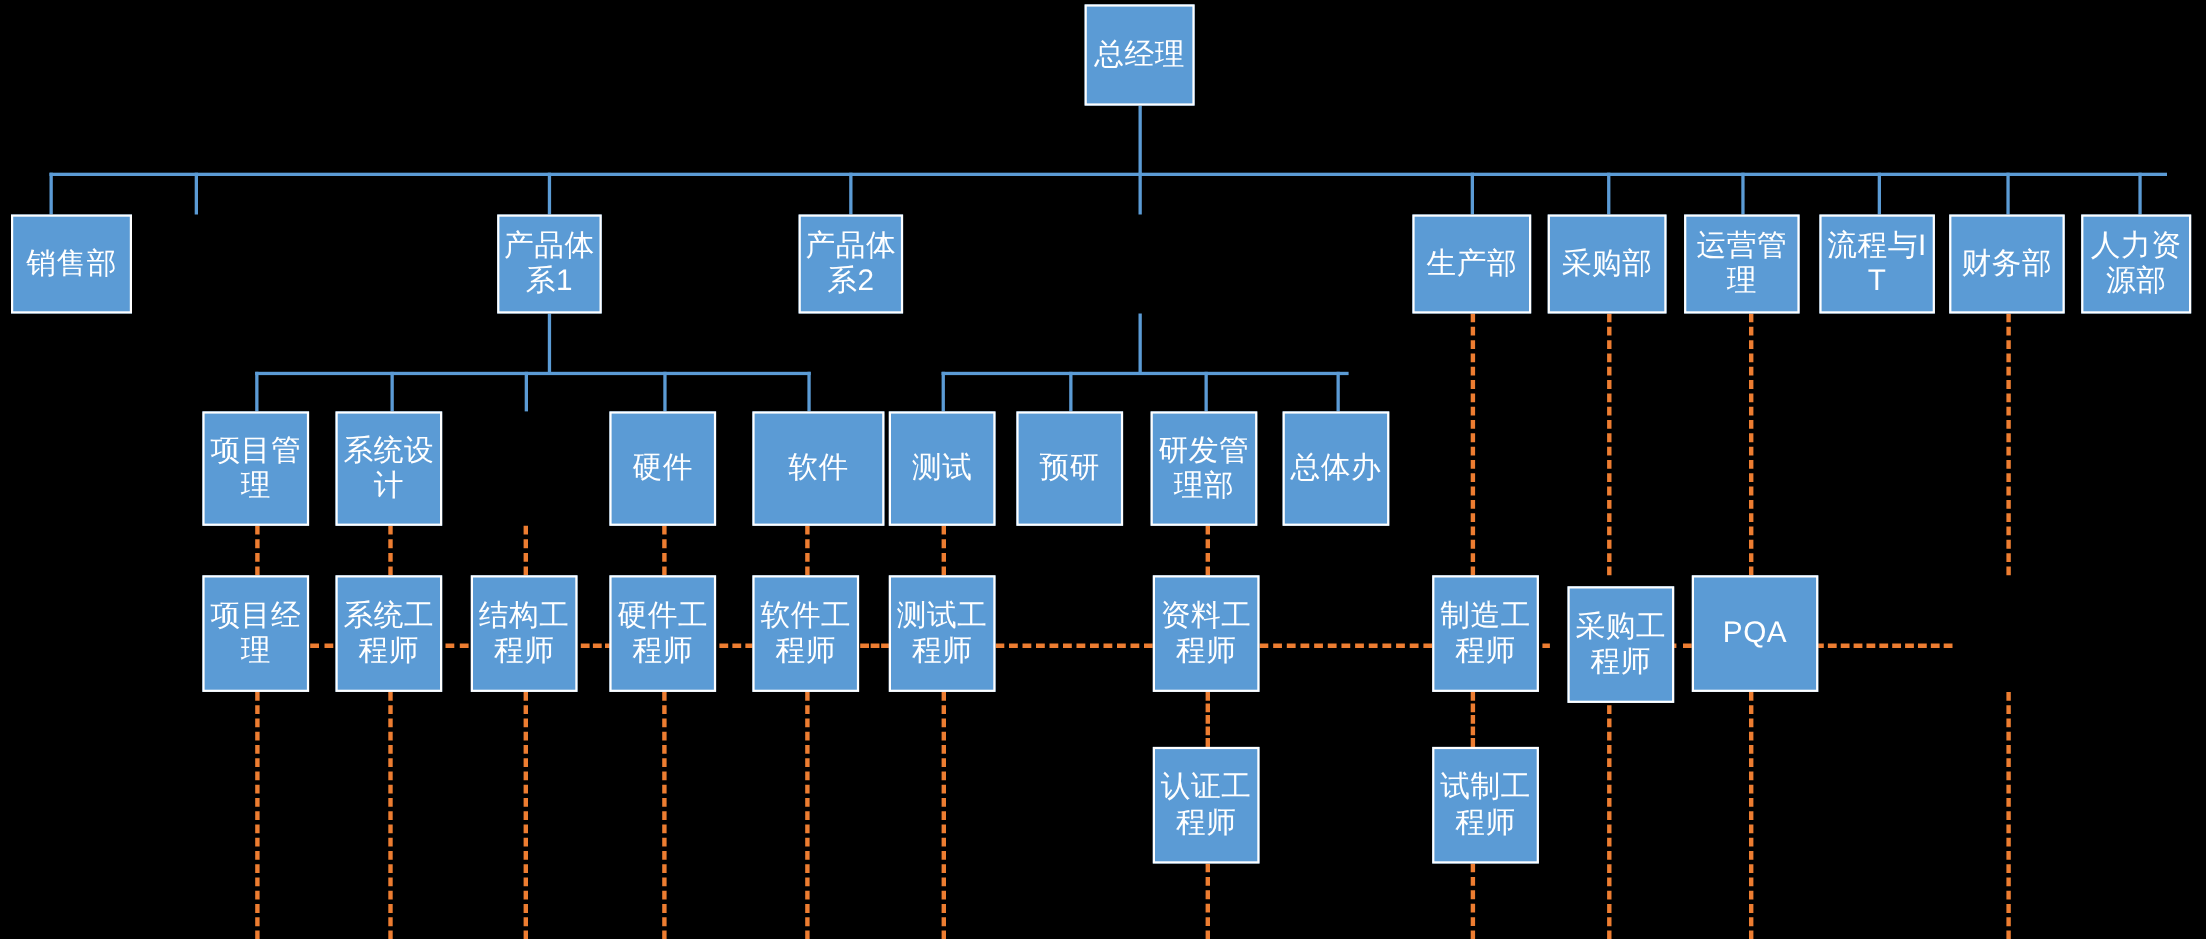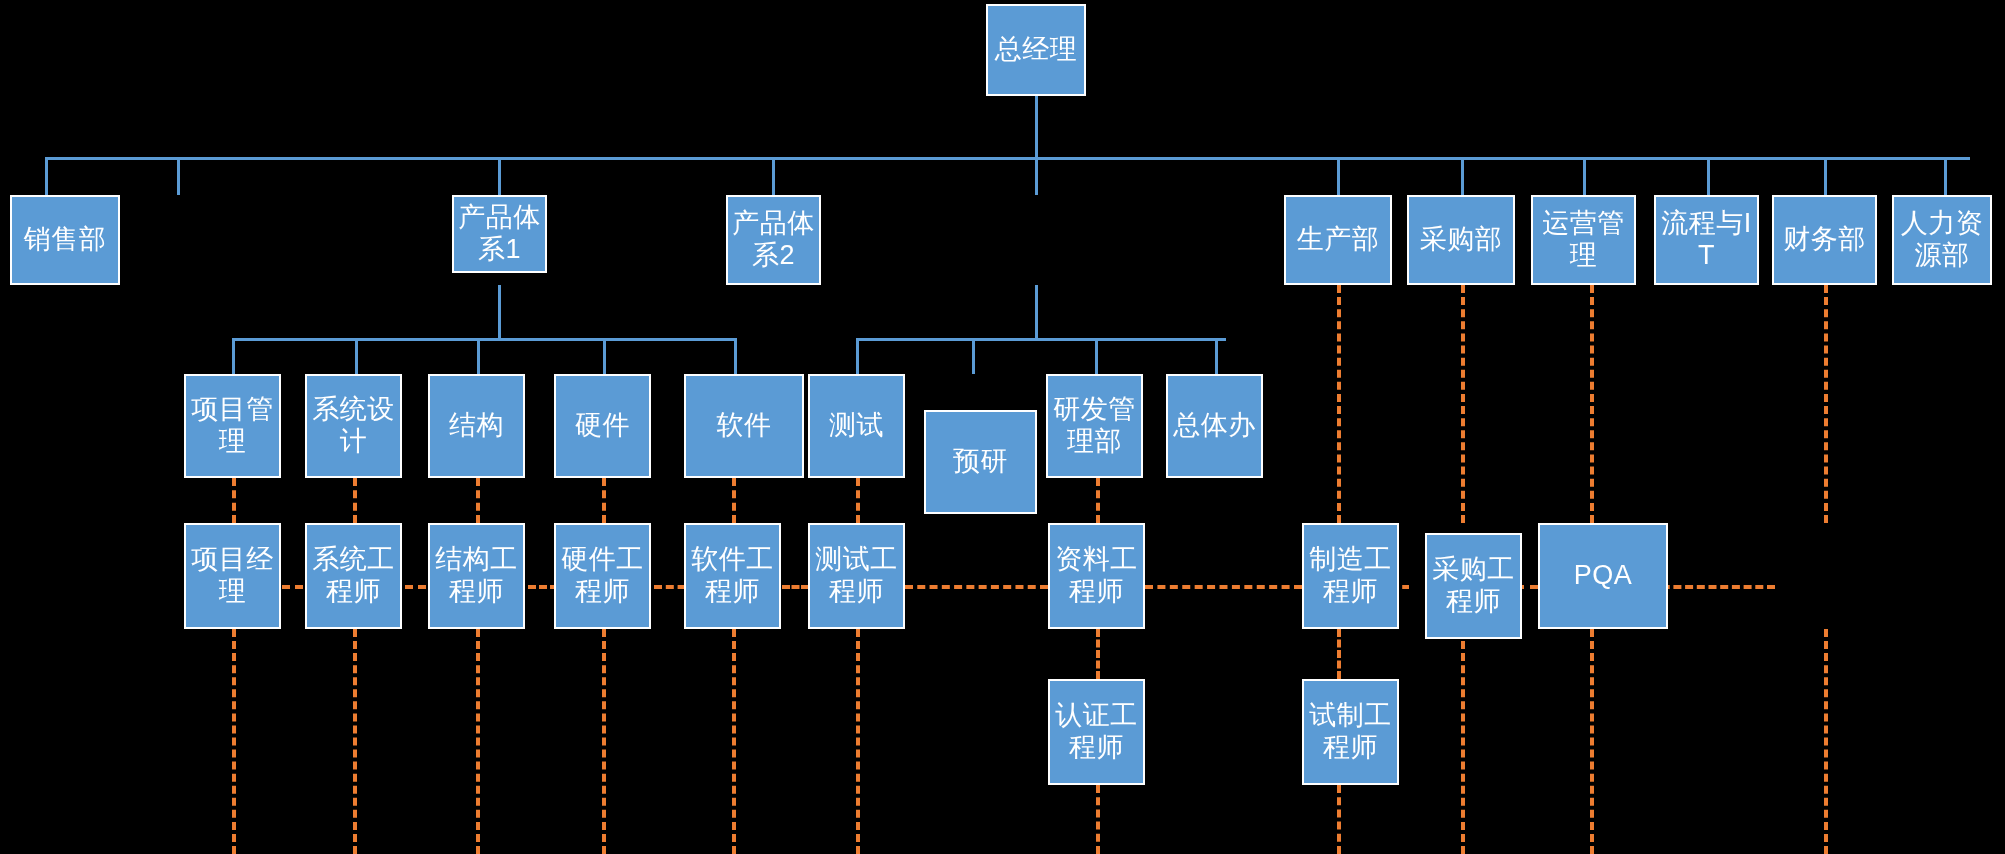--- a/index.html
+++ b/index.html
@@ -73,21 +73,21 @@
   <div class="ln v" style="left:772px;top:157px;height:38px;"></div>
   <div class="ln v" style="left:1035px;top:157px;height:38px;"></div>
   <div class="ln v" style="left:1337px;top:157px;height:38px;"></div>
   <div class="ln v" style="left:1461px;top:157px;height:38px;"></div>
   <div class="ln v" style="left:1583px;top:157px;height:38px;"></div>
   <div class="ln v" style="left:1707px;top:157px;height:38px;"></div>
   <div class="ln v" style="left:1824px;top:157px;height:38px;"></div>
   <div class="ln v" style="left:1944px;top:157px;height:38px;"></div>
 
   <div class="node" style="left:10px;top:195px;width:110px;height:90px;">销售部</div>
-  <div class="node" style="left:452px;top:195px;width:95px;height:78px;">产品体系1</div>
+  <div class="node" style="left:452px;top:195px;width:95px;height:90px;">产品体系1</div>
   <div class="node" style="left:726px;top:195px;width:95px;height:90px;">产品体系2</div>
   <div class="node" style="left:1284px;top:195px;width:108px;height:90px;">生产部</div>
   <div class="node" style="left:1407px;top:195px;width:108px;height:90px;">采购部</div>
   <div class="node" style="left:1531px;top:195px;width:105px;height:90px;">运营管理</div>
   <div class="node" style="left:1654px;top:195px;width:105px;height:90px;">流程与IT</div>
   <div class="node" style="left:1772px;top:195px;width:105px;height:90px;">财务部</div>
   <div class="node" style="left:1892px;top:195px;width:100px;height:90px;">人力资源部</div>
 
   <div class="ln v" style="left:498px;top:285px;height:54px;"></div>
   <div class="ln h" style="left:232px;top:338px;width:505px;"></div>
@@ -99,25 +99,24 @@
 
   <div class="ln v" style="left:1035px;top:285px;height:54px;"></div>
   <div class="ln h" style="left:856px;top:338px;width:370px;"></div>
   <div class="ln v" style="left:856px;top:338px;height:36px;"></div>
   <div class="ln v" style="left:972px;top:338px;height:36px;"></div>
   <div class="ln v" style="left:1095px;top:338px;height:36px;"></div>
   <div class="ln v" style="left:1215px;top:338px;height:36px;"></div>
 
   <div class="node" style="left:184px;top:374px;width:97px;height:104px;">项目管理</div>
   <div class="node" style="left:305px;top:374px;width:97px;height:104px;">系统设计</div>
-  <div class="node" style="left:428px;top:374px;width:97px;height:104px;">结构</div>
   <div class="node" style="left:554px;top:374px;width:97px;height:104px;">硬件</div>
   <div class="node" style="left:684px;top:374px;width:120px;height:104px;">软件</div>
   <div class="node" style="left:808px;top:374px;width:97px;height:104px;">测试</div>
-  <div class="node" style="left:924px;top:374px;width:113px;height:104px;margin-top:36px;">预研</div>
+  <div class="node" style="left:924px;top:374px;width:97px;height:104px;">预研</div>
   <div class="node" style="left:1166px;top:374px;width:97px;height:104px;">总体办</div>
   <div class="node" style="left:1046px;top:374px;width:97px;height:104px;">研发管理部</div>
 
   <div class="dash-v" style="left:232px;top:478px;height:45px;"></div>
   <div class="dash-v" style="left:353px;top:478px;height:45px;"></div>
   <div class="dash-v" style="left:476px;top:478px;height:45px;"></div>
   <div class="dash-v" style="left:602px;top:478px;height:45px;"></div>
   <div class="dash-v" style="left:732px;top:478px;height:45px;"></div>
   <div class="dash-v" style="left:856px;top:478px;height:45px;"></div>
   <div class="dash-v" style="left:1096px;top:478px;height:45px;"></div>
@@ -139,21 +138,21 @@
 
   <div class="node" style="left:184px;top:523px;width:97px;height:106px;">项目经理</div>
   <div class="node" style="left:305px;top:523px;width:97px;height:106px;">系统工程师</div>
   <div class="node" style="left:428px;top:523px;width:97px;height:106px;">结构工程师</div>
   <div class="node" style="left:554px;top:523px;width:97px;height:106px;">硬件工程师</div>
   <div class="node" style="left:684px;top:523px;width:97px;height:106px;">软件工程师</div>
   <div class="node" style="left:808px;top:523px;width:97px;height:106px;">测试工程师</div>
   <div class="node" style="left:1048px;top:523px;width:97px;height:106px;">资料工程师</div>
   <div class="node" style="left:1302px;top:523px;width:97px;height:106px;">制造工程师</div>
   <div class="node" style="left:1409px;top:533px;width:97px;height:106px;margin-left:16px;">采购工程师</div>
-  <div class="node" style="left:1538px;top:523px;width:130px;height:106px;">PQA</div>
+  <div class="node" style="left:1538px;top:523px;width:115px;height:106px;">PQA</div>
 
   <div class="dash-v" style="left:1096px;top:629px;height:50px;"></div>
   <div class="dash-v" style="left:1337px;top:629px;height:50px;"></div>
 
   <div class="node" style="left:1048px;top:679px;width:97px;height:106px;">认证工程师</div>
   <div class="node" style="left:1302px;top:679px;width:97px;height:106px;">试制工程师</div>
 
   <div class="dash-v" style="left:232px;top:629px;height:225px;"></div>
   <div class="dash-v" style="left:353px;top:629px;height:225px;"></div>
   <div class="dash-v" style="left:476px;top:629px;height:225px;"></div>

